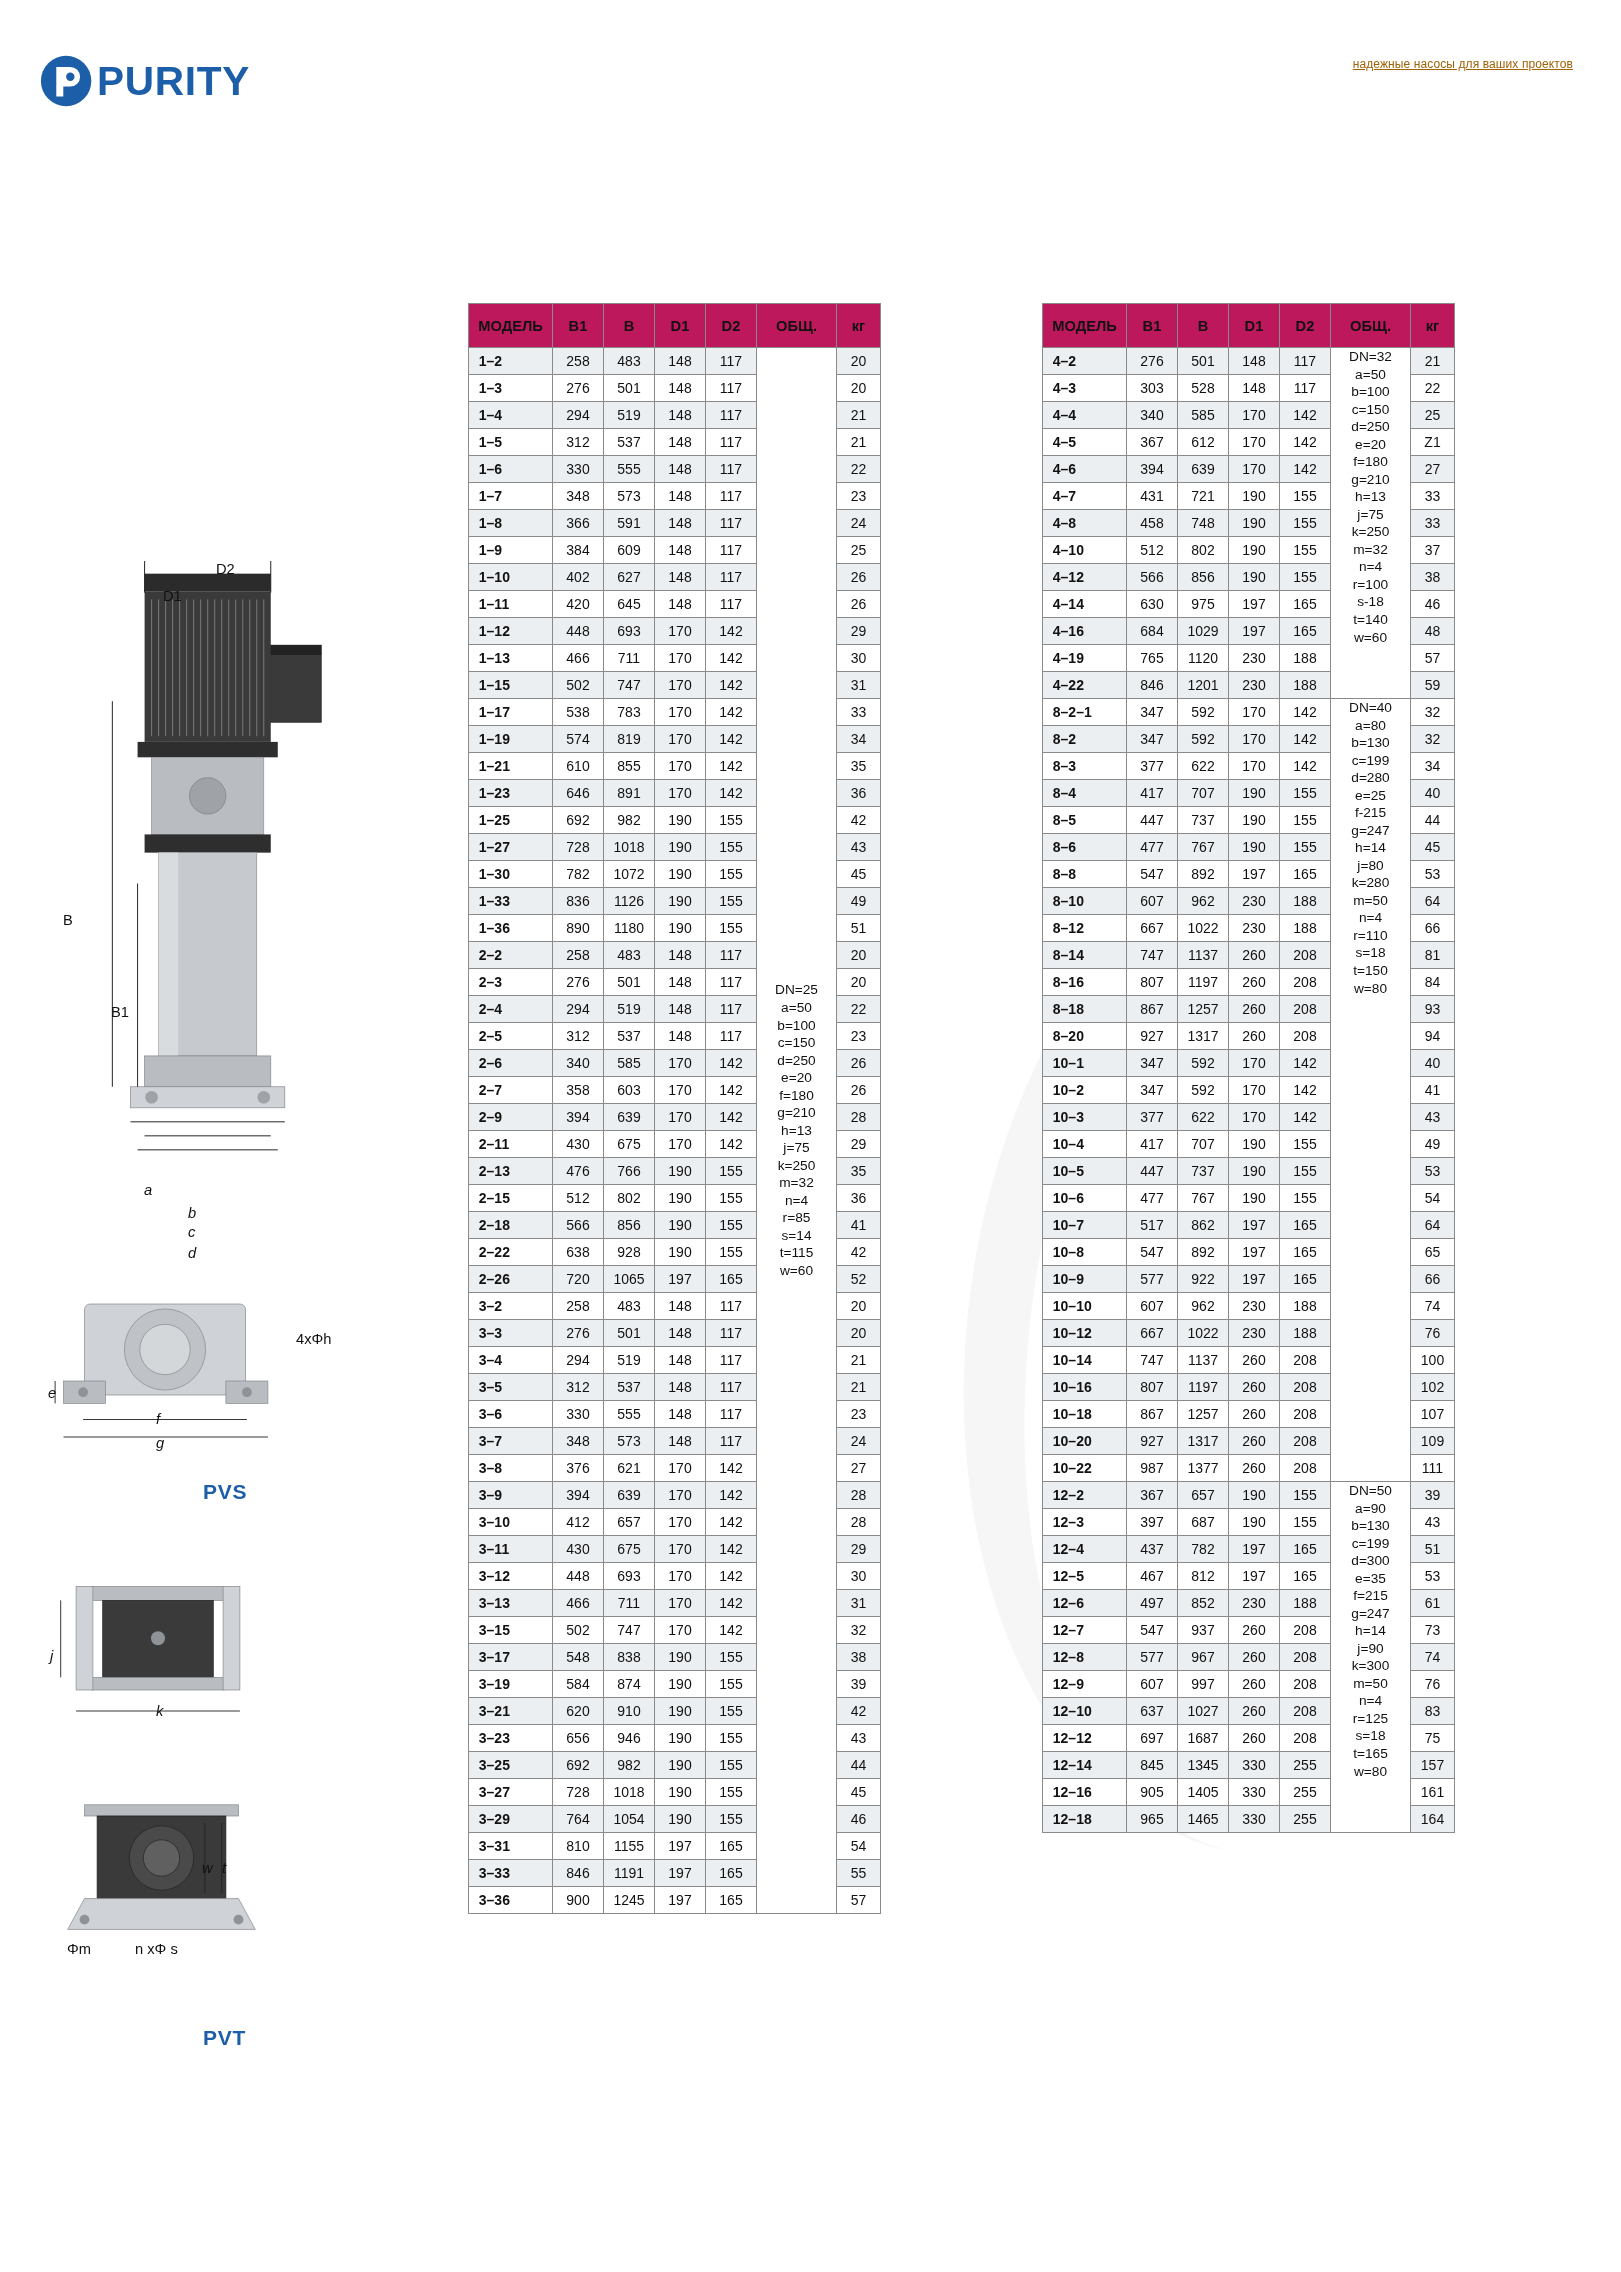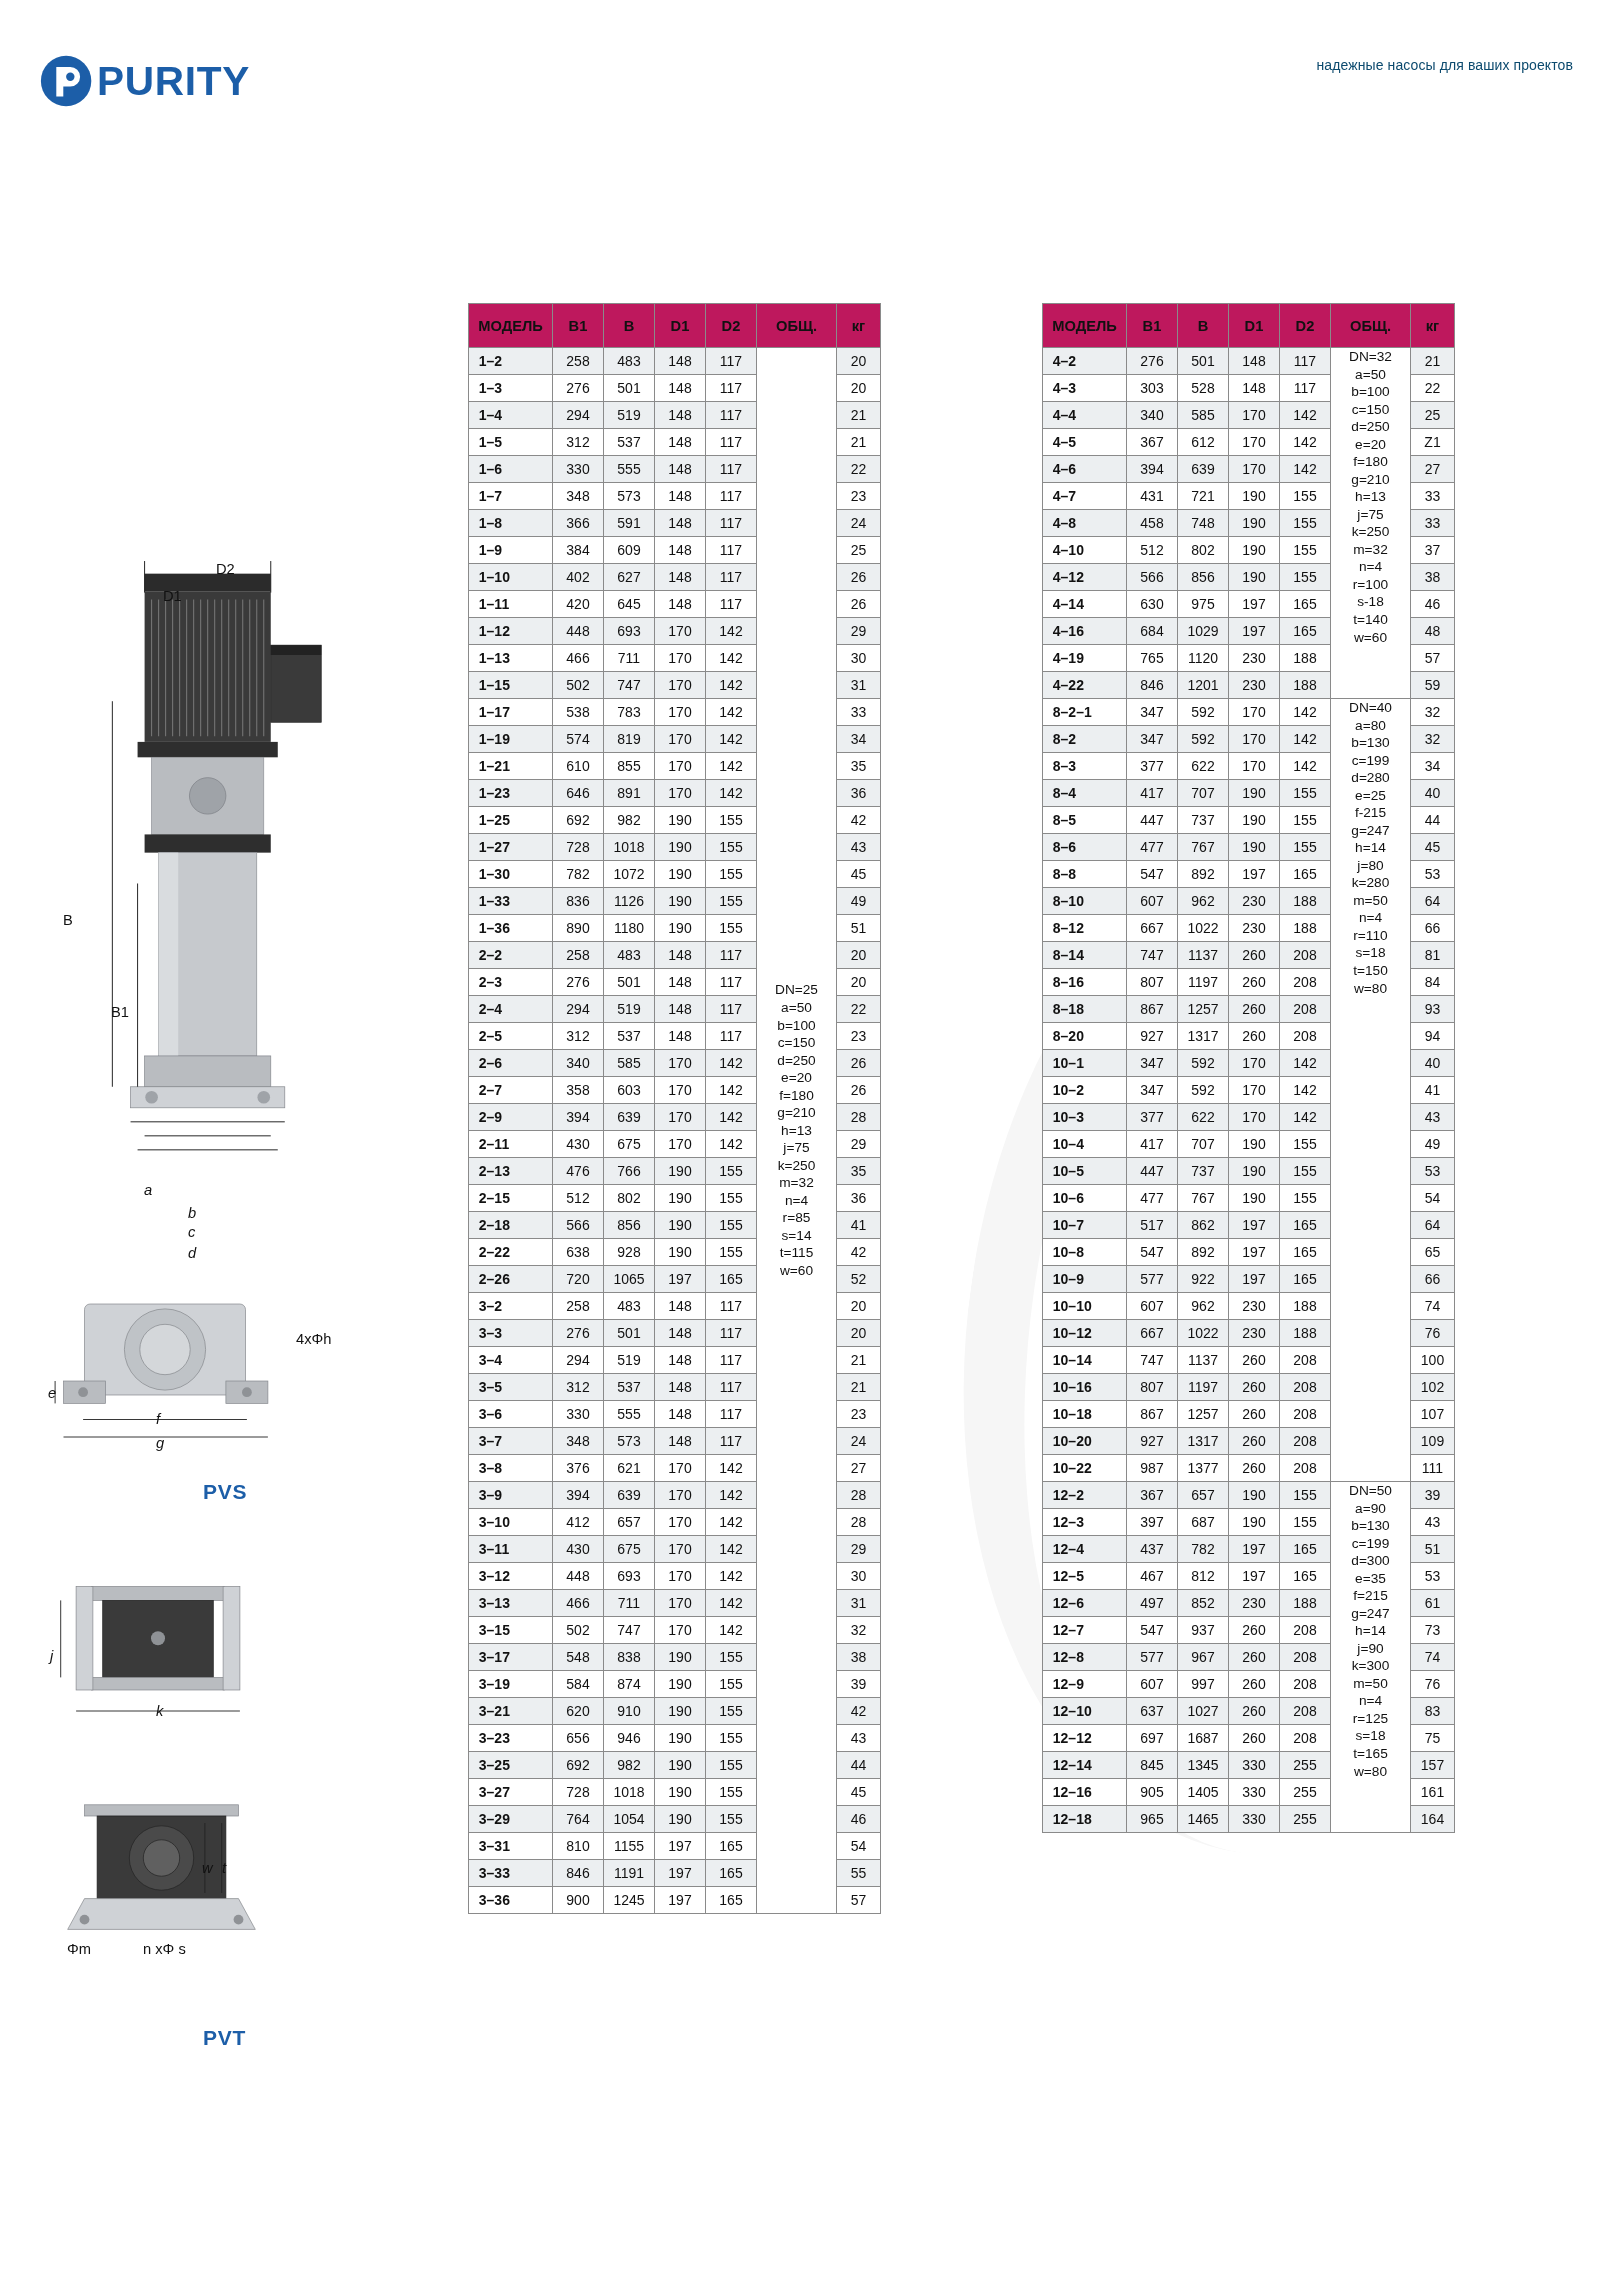--- a/index.html
+++ b/index.html
@@ -25,23 +25,24 @@
     position:absolute; left:0; top:0; width:1616px; height:140px;
     z-index: 5;
   }
   .logo {
     position:absolute; left:39px; top:53px;
     display:flex; align-items:center;
   }
   .logo svg { display:block; }
   .tagline {
     position:absolute; right:43px; top:57px;
-    font-size: 14px;
-    color: #0c4a6e;
+    font-size: 12px;
+    color: #a16207;
     letter-spacing: 0.1px;
+    text-decoration: underline;
   }
   
   .illus {
     position:absolute; left:0; top:0; width:449px; height:2273px;
     z-index: 3;
   }
   .cap {
     position:absolute;
     font-size: 21px; font-weight: bold; color:#1c5ea8;
     letter-spacing: 0.7px;
@@ -216,21 +217,21 @@
     <circle cx="170" cy="90" r="26" fill="#606060" stroke="#222"></circle>
     <path d="M60 148 L36 192 L304 192 L280 148 Z" fill="#cfd2d6" stroke="#85888d"></path>
     <circle cx="60" cy="178" r="7" fill="#8f9296"></circle>
     <circle cx="280" cy="178" r="7" fill="#8f9296"></circle>
     <g stroke="#222" stroke-width="1.3" fill="none">
       <line x1="232" y1="40" x2="232" y2="140"></line>
       <line x1="256" y1="40" x2="256" y2="140"></line>
     </g>
   </svg>
   <div class="dimtxt" style="left:67px; top:1941px;">Φm</div>
-  <div class="dimtxt" style="left:135px; top:1941px;margin-left:8px;">n xΦ s</div>
+  <div class="dimtxt" style="left:135px; top:1941px;">n xΦ s</div>
   <div class="dimtxt i" style="left:202px; top:1860px;">w</div>
   <div class="dimtxt i" style="left:222px; top:1860px;">t</div>
 
   <div class="cap" style="left:203px; top:2026px;">PVT</div>
 </div>
 
 <div class="tbl-wrap" style="left:468px; top:303px;">
   <table class="spec">
     <thead>
       <tr>

